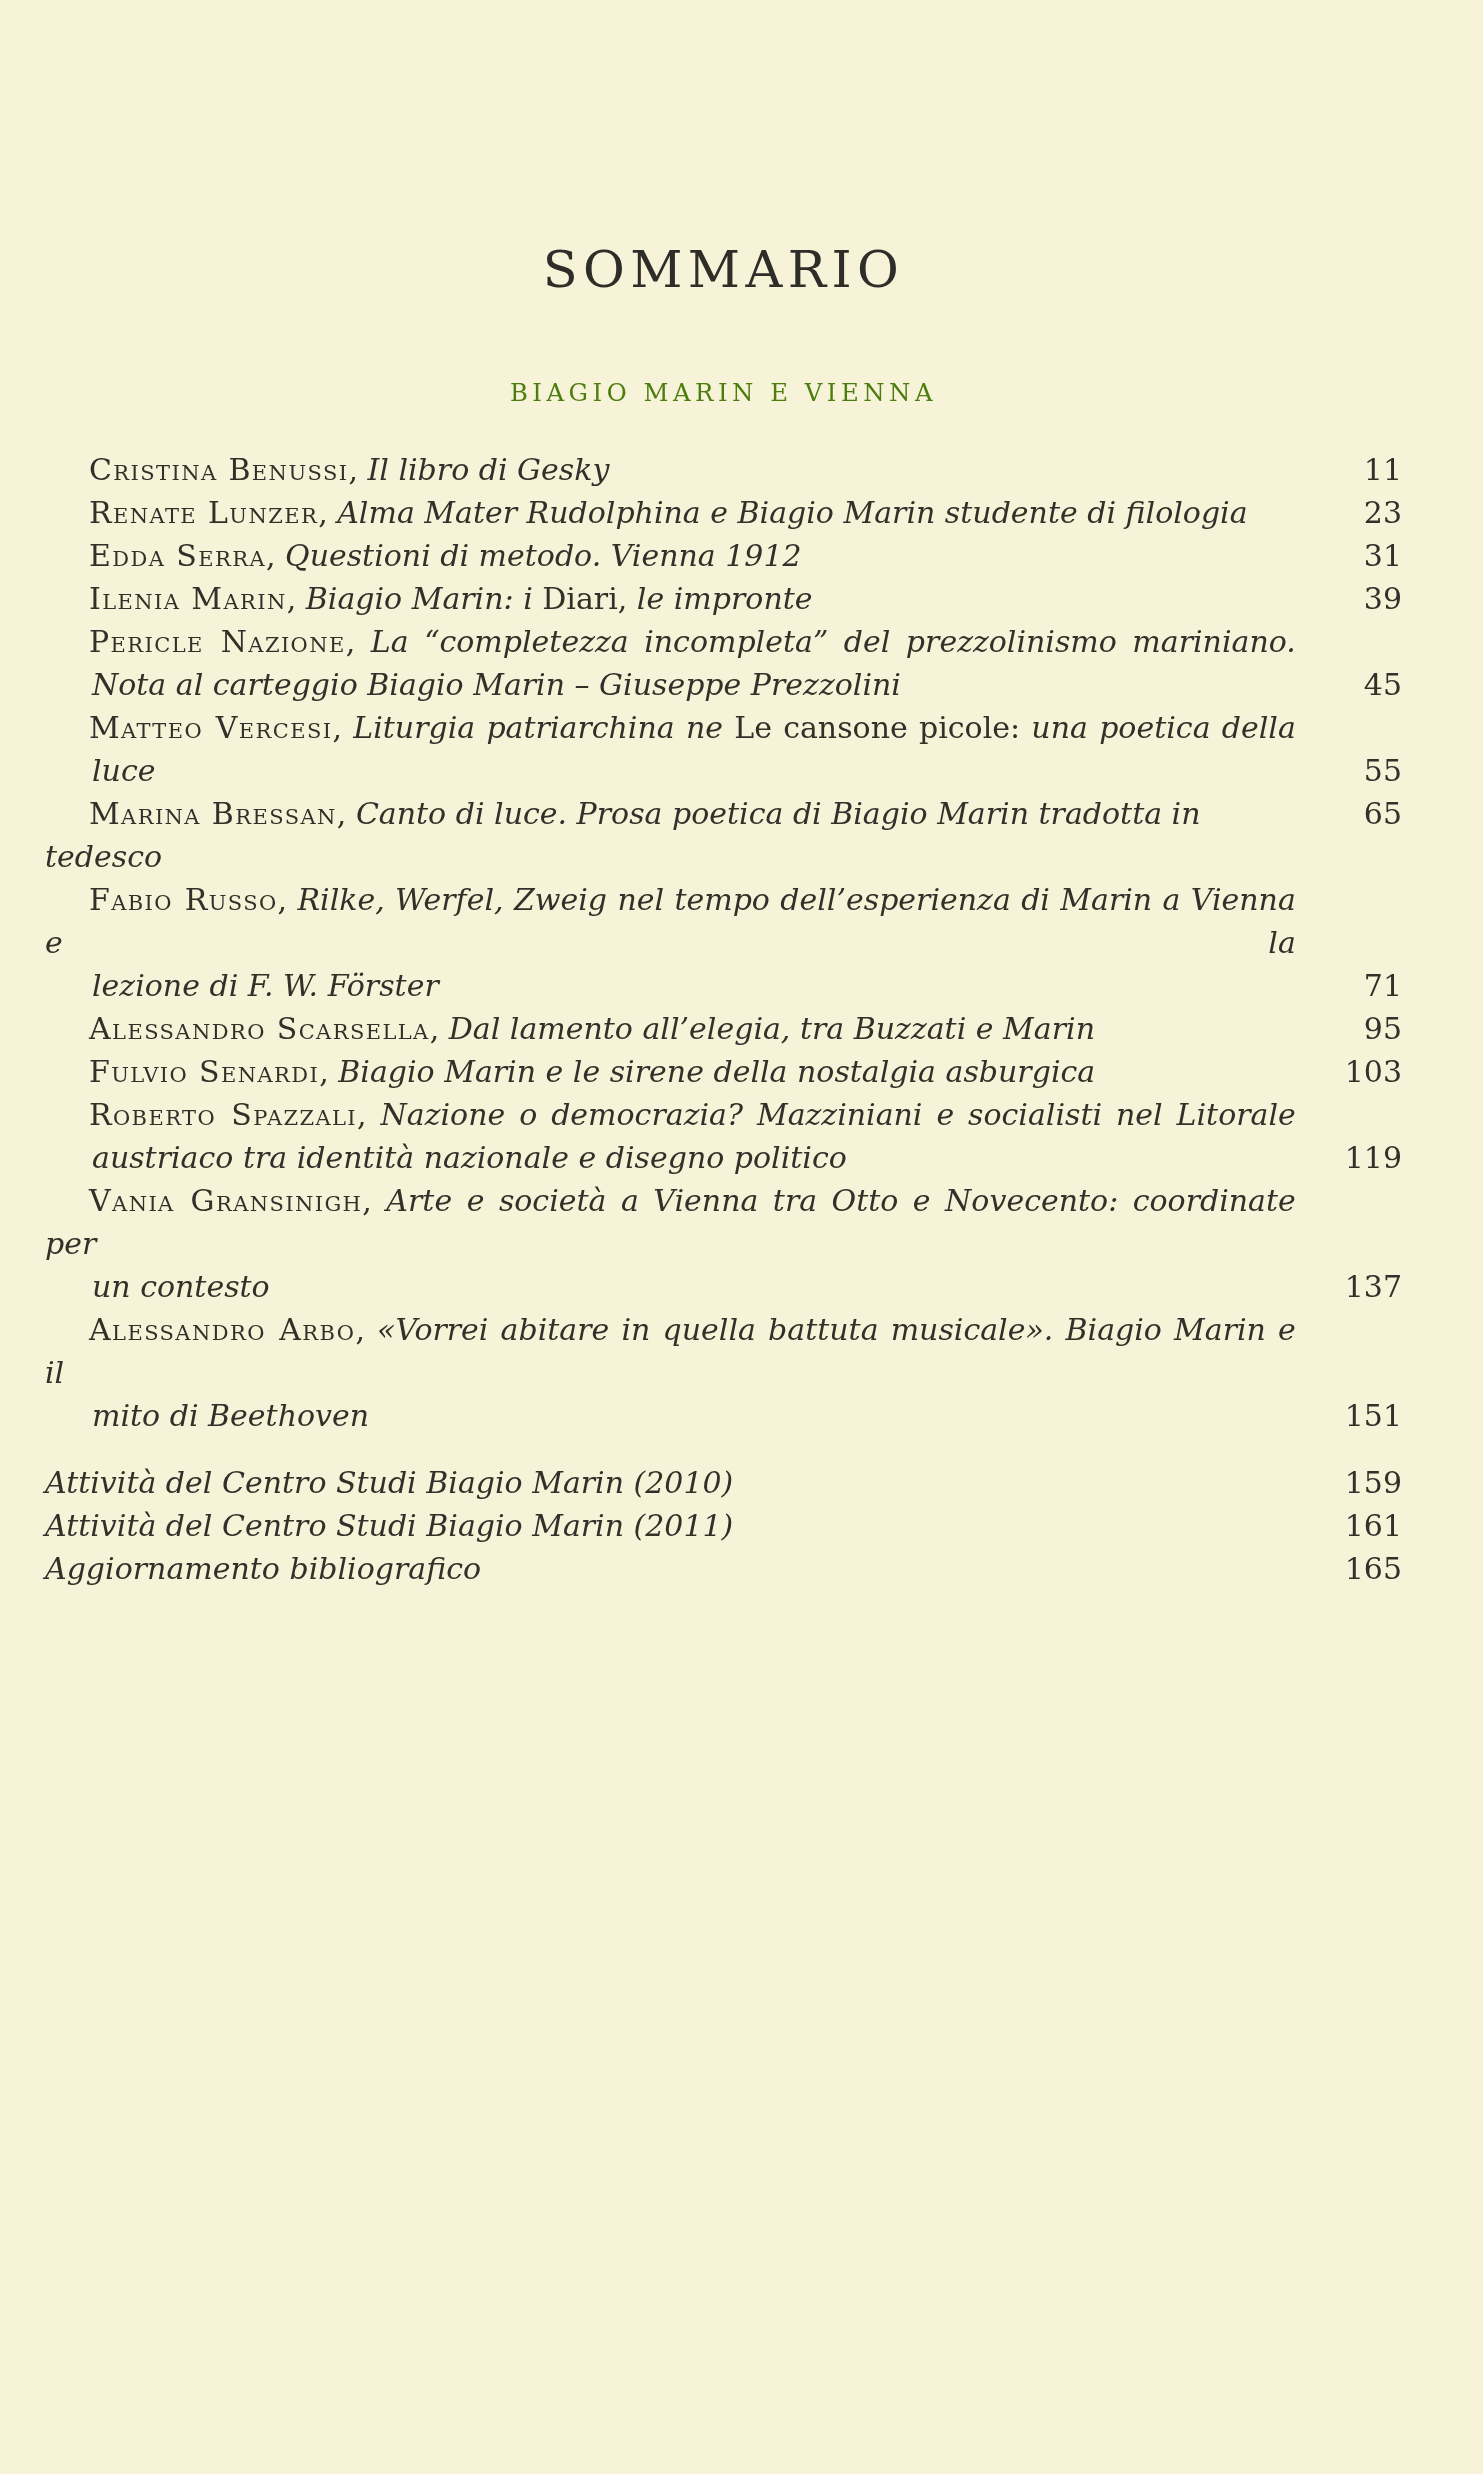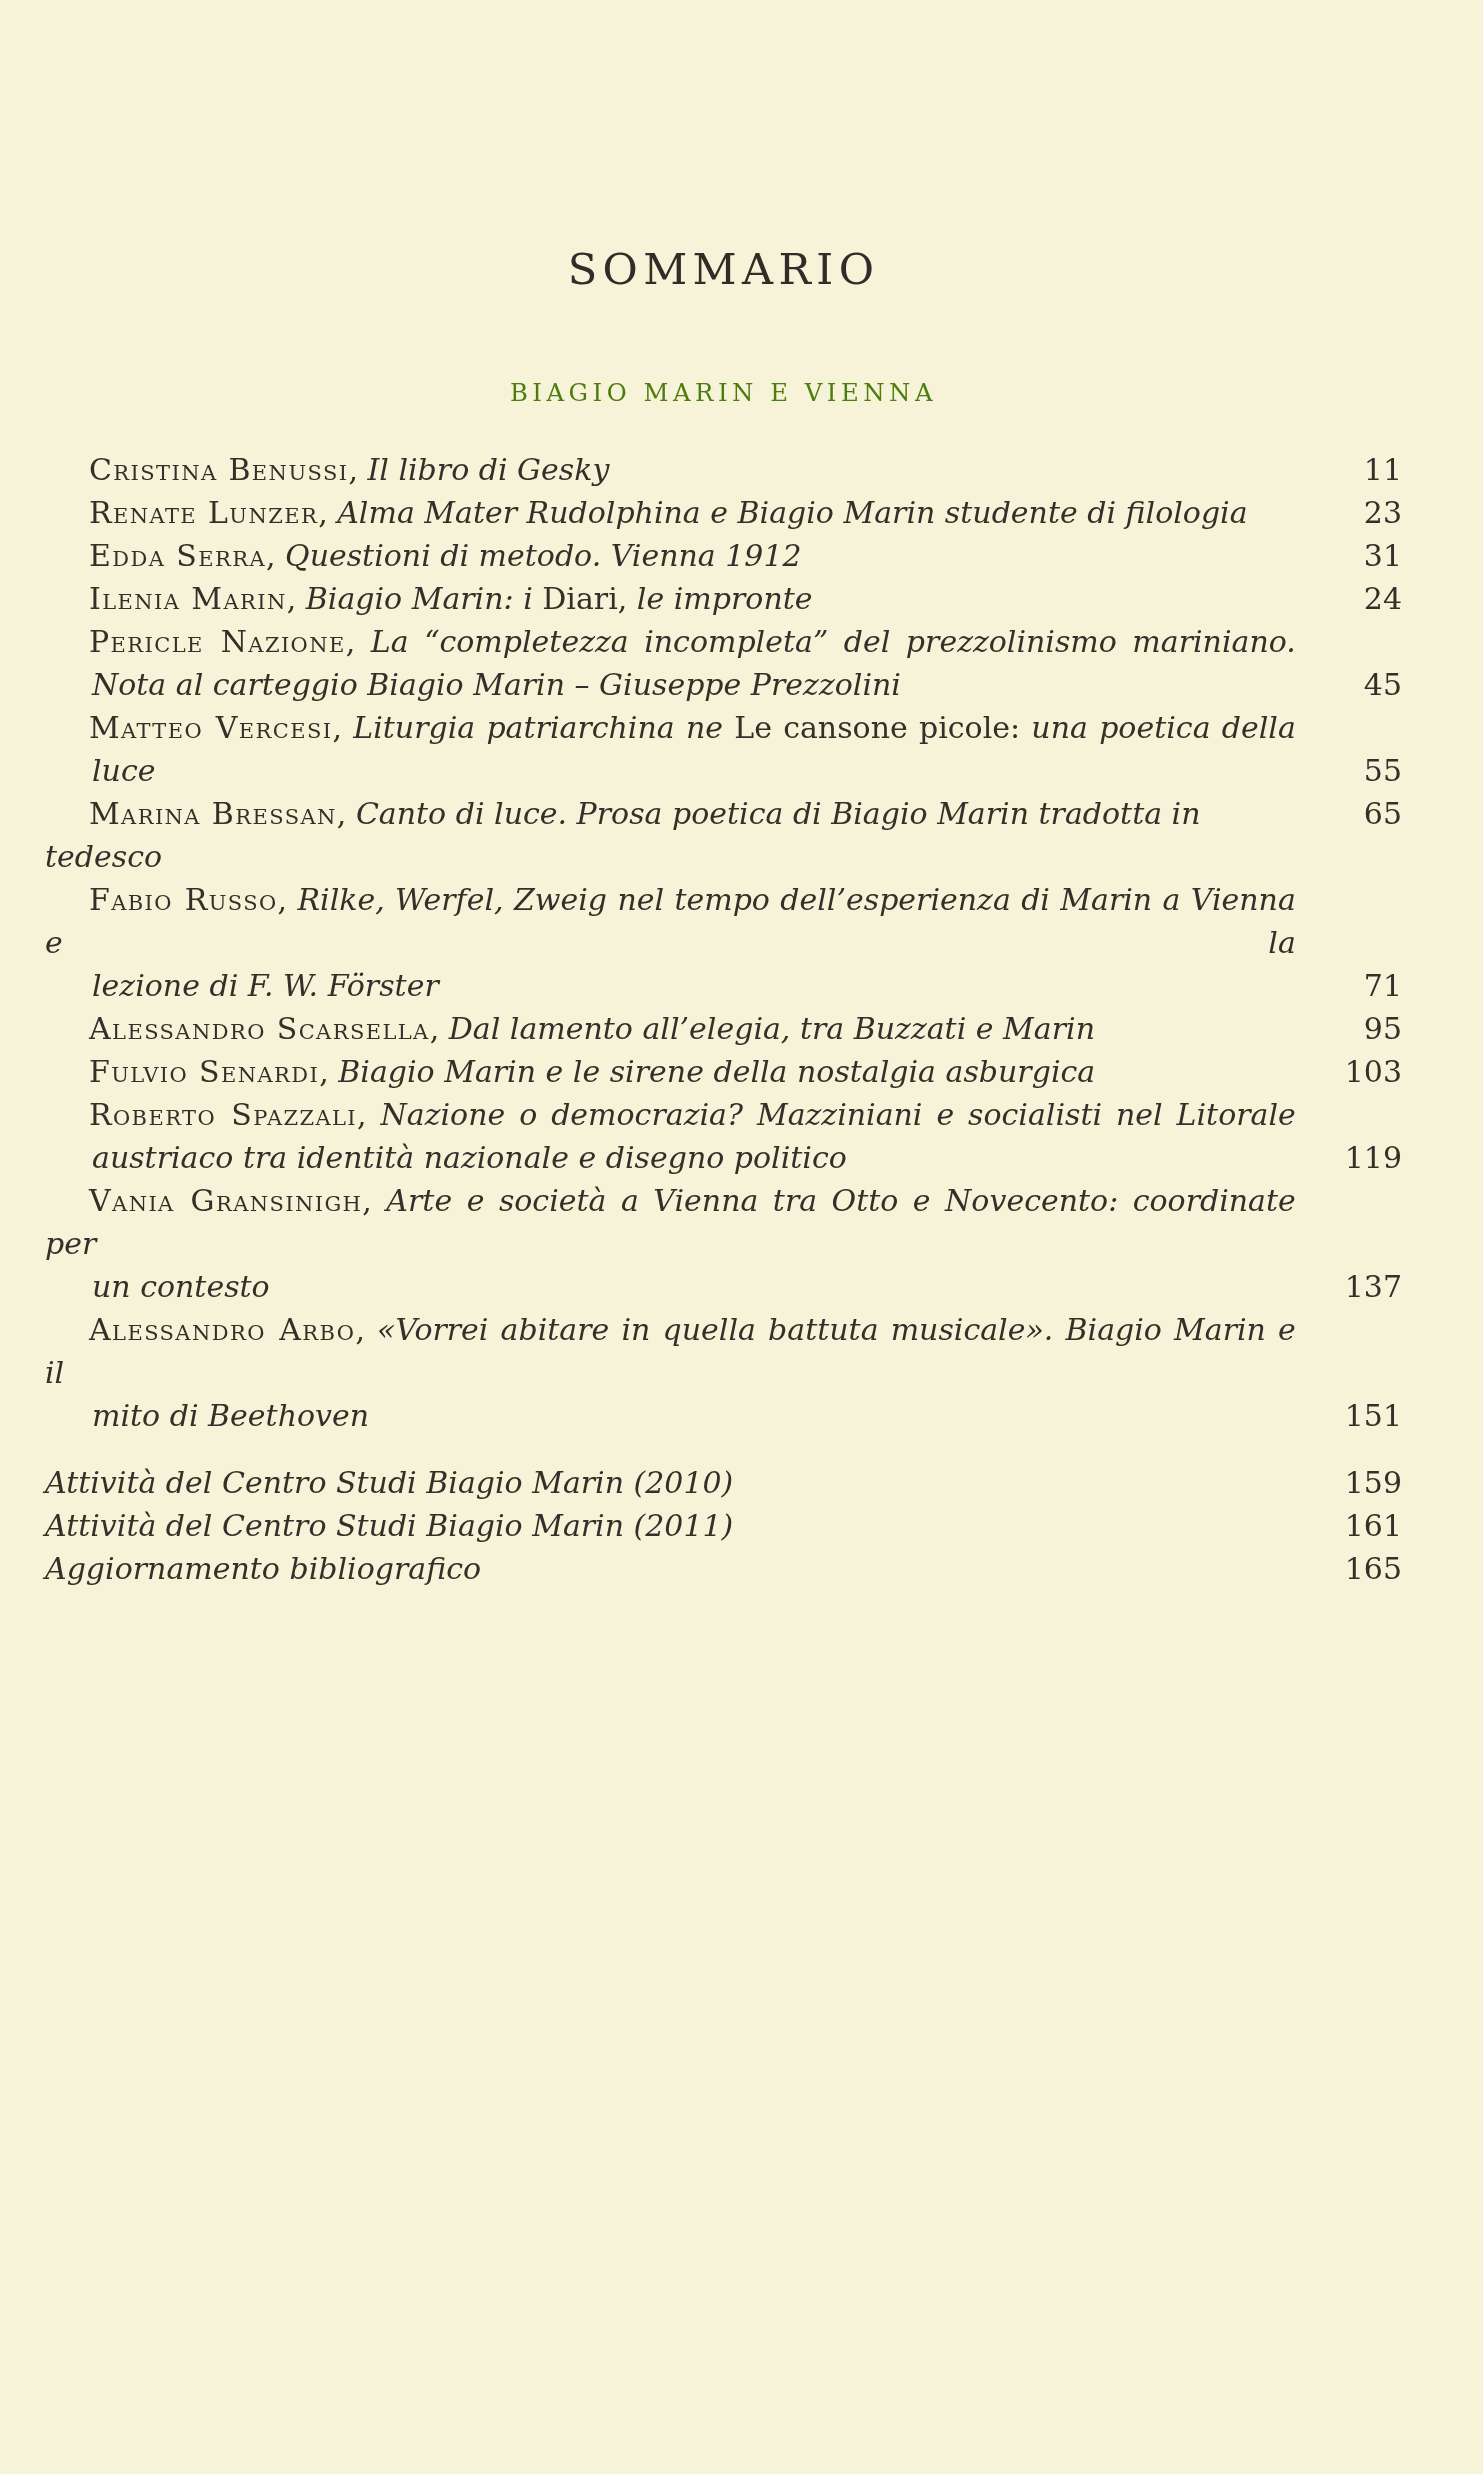--- a/index.html
+++ b/index.html
@@ -12,21 +12,21 @@
   }
   .page {
     box-sizing: border-box;
     width: 1483px; height: 2475px;
     padding: 246px 81px 0 45px;
     background: #f7f3d8;
     overflow: hidden;
   }
   .page-title {
     margin: 0 0 78px 0;
-    font-size: 43px;
+    font-size: 51px;
     line-height: 47px;
     font-weight: normal;
     text-align: center;
     letter-spacing: 5.4px;
     color: #2f2d28;
   }
   .subtitle-block { margin: 0 0 34px 0; text-align: center; }
   .subtitle-line {
     font-size: 24.4px;
     line-height: 43px;
@@ -74,21 +74,21 @@
       <div class="line">
         <div class="txt"><span class="sc">Renate Lunzer</span><span class="rm">, </span><span class="it">Alma Mater Rudolphina e Biagio Marin studente di filologia</span></div>
         <div class="num">23</div>
       </div>
       <div class="line">
         <div class="txt"><span class="sc">Edda Serra</span><span class="rm">, </span><span class="it">Questioni di metodo. Vienna 1912</span></div>
         <div class="num">31</div>
       </div>
       <div class="line">
         <div class="txt"><span class="sc">Ilenia Marin</span><span class="rm">, </span><span class="it">Biagio Marin: i </span><span class="rm">Diari,</span><span class="it"> le impronte</span></div>
-        <div class="num">24</div>
+        <div class="num">39</div>
       </div>
       <div class="line">
         <div class="txt justify"><span class="sc">Pericle Nazione</span><span class="rm">, </span><span class="it">La “completezza incompleta” del prezzolinismo mariniano.</span></div>
         <div class="num"></div>
       </div>
       <div class="line">
         <div class="txt indent"><span class="it">Nota al carteggio Biagio Marin – Giuseppe Prezzolini</span></div>
         <div class="num">45</div>
       </div>
       <div class="line">

